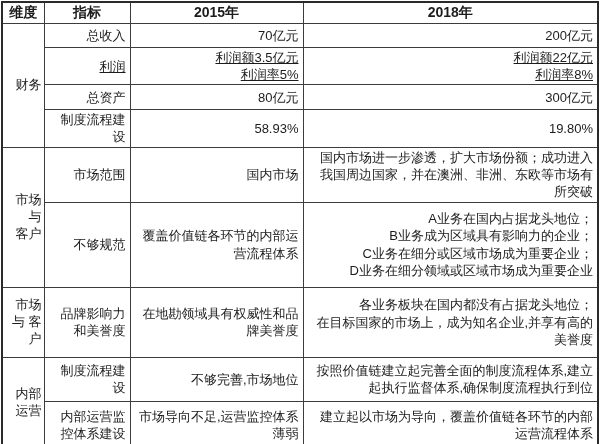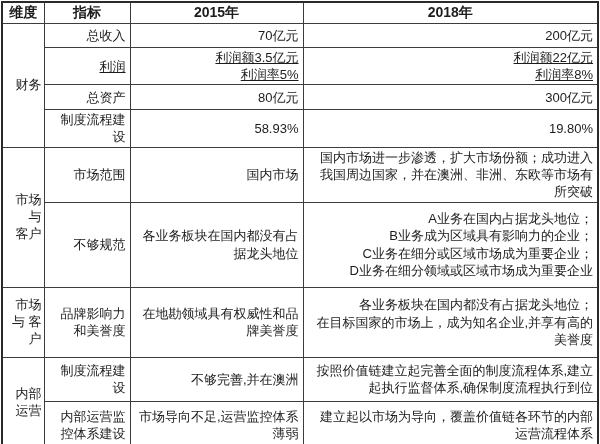--- a/index.html
+++ b/index.html
@@ -112,42 +112,42 @@
     <tr class="r-scope">
       <td class="dim" rowspan="2">市场
 与
 客户</td>
       <td>市场范围</td>
       <td>国内市场</td>
       <td>国内市场进一步渗透，扩大市场份额；成功进入我国周边国家，并在澳洲、非洲、东欧等市场有所突破</td>
     </tr>
     <tr class="r-pos">
       <td>不够规范</td>
-      <td>各业务板块在国内都没有占据龙头地位</td>
+      <td>覆盖价值链各环节的内部运营流程体系</td>
       <td>A业务在国内占据龙头地位；
 B业务成为区域具有影响力的企业；
 C业务在细分或区域市场成为重要企业；
 D业务在细分领域或区域市场成为重要企业</td>
     </tr>
 
     <tr class="r-brand">
       <td class="dim">市场
 与 客
 户</td>
       <td>品牌影响力和美誉度</td>
       <td>在地勘领域具有权威性和品牌美誉度</td>
       <td>各业务板块在国内都没有占据龙头地位；
 在目标国家的市场上，成为知名企业,并享有高的美誉度</td>
     </tr>
 
     <tr class="r-proc">
       <td class="dim" rowspan="2">内部
 运营</td>
       <td>制度流程建设</td>
-      <td>不够完善,并在澳洲</td>
+      <td>不够完善,市场地位</td>
       <td>按照价值链建立起完善全面的制度流程体系,建立起执行监督体系,确保制度流程执行到位</td>
     </tr>
     <tr class="r-ops">
       <td>内部运营监控体系建设</td>
       <td>市场导向不足,运营监控体系薄弱</td>
       <td>建立起以市场为导向，覆盖价值链各环节的内部运营流程体系</td>
     </tr>
   </tbody>
     </table>
 </div>

